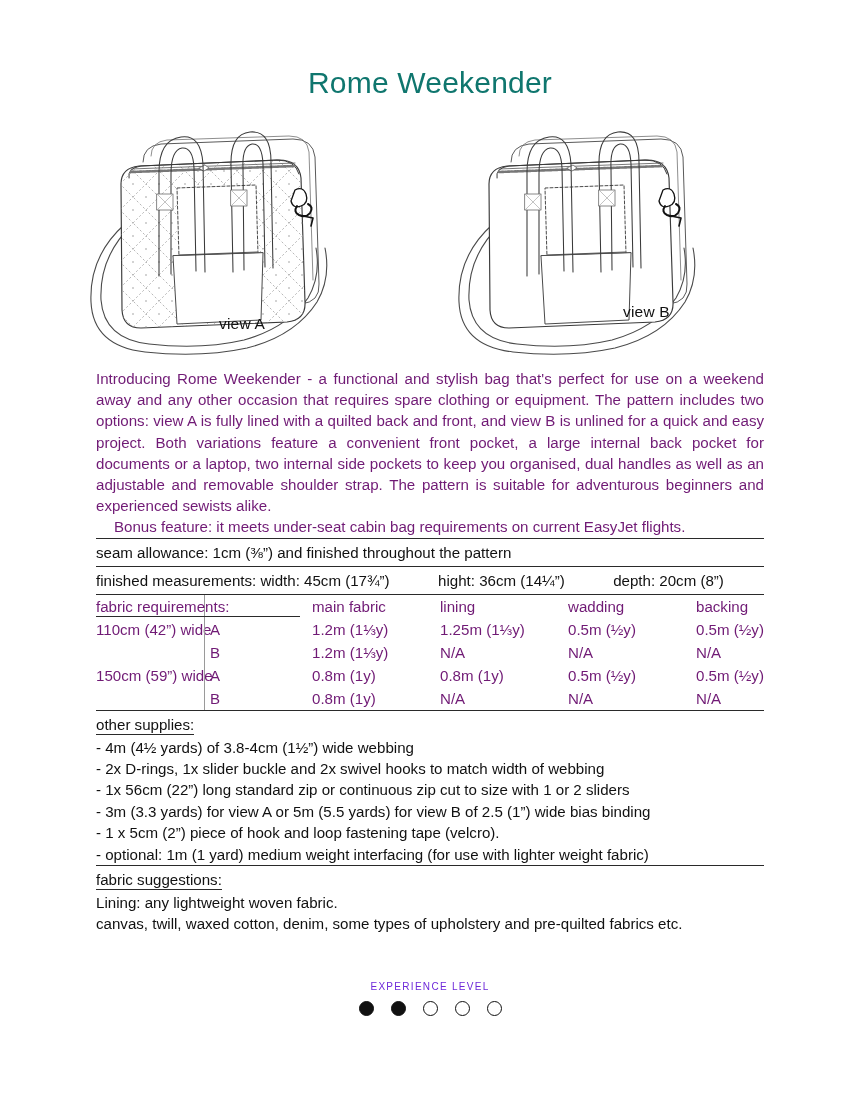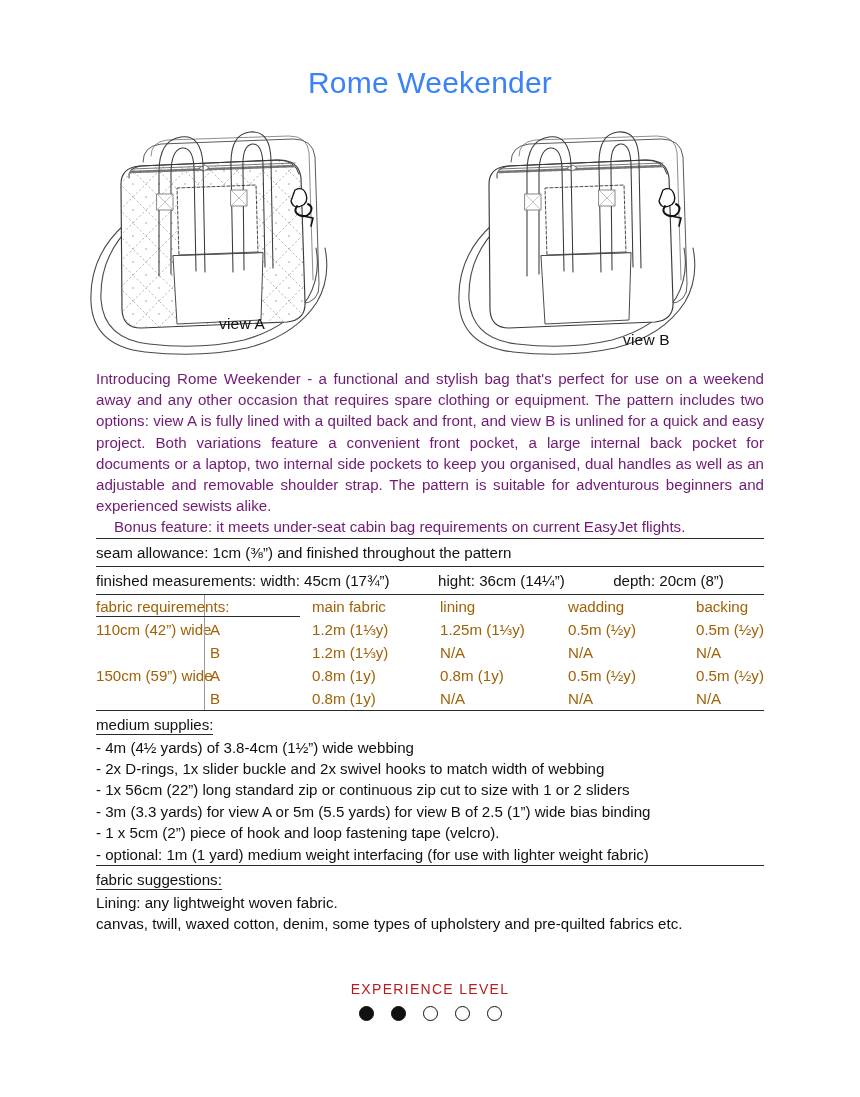--- a/index.html
+++ b/index.html
@@ -23,21 +23,21 @@
   }
 
   
   .title {
     text-align: center;
     font-size: 30px;
     font-weight: 400;
     letter-spacing: 0.2px;
     margin: 0;
     padding-top: 66px;
-    color: #3b82f6;
+    color: #0f766e;
   }
 
   
   .illustrations {
     display: flex;
     justify-content: center;
     align-items: center;
     margin-top: 6px;
     gap: 38px;
   }
@@ -47,21 +47,21 @@
     height: 252px;
   }
   .bag-figure svg { display: block; }
   .view-label {
     position: absolute;
     font-size: 15.5px;
     color: #111;
     letter-spacing: 0.2px;
   }
   .view-label.a { left: 138px; top: 209px; }
-  .view-label.b { left: 174px; top: 225px; }
+  .view-label.b { left: 174px; top: 197px; }
 
   
   .content {
     margin: 0 auto;
     width: 668px;
   }
   .intro {
     font-size: 15.1px;
     line-height: 21.2px;
     text-align: justify;
@@ -92,21 +92,21 @@
     white-space: nowrap;
   }
   .spec-row .gap-1 { display: inline-block; width: 40px; }
   .spec-row .gap-2 { display: inline-block; width: 40px; }
 
   
   .fabric-table {
     position: relative;
     font-size: 15.1px;
     line-height: 19px;
-    color: #a16207;
+    color: #701a75;
   }
   .ftable {
     border-collapse: collapse;
     width: 100%;
     table-layout: fixed;
   }
   .ftable td {
     padding: 2px 0 2px 0;
     vertical-align: top;
     white-space: nowrap;
@@ -153,23 +153,23 @@
     line-height: 21.4px;
     color: #111;
   }
 
   
   .experience {
     margin-top: 46px;
     text-align: center;
   }
   .exp-title {
-    font-size: 14px;
+    font-size: 10px;
     letter-spacing: 1.3px;
-    color: #b91c1c;
+    color: #6d28d9;
     margin-bottom: 9px;
   }
   .dots {
     display: flex;
     justify-content: center;
     gap: 17px;
   }
   .dot {
     width: 15px;
     height: 15px;
@@ -366,21 +366,21 @@
             <td class="col-data">N/A</td>
             <td class="col-data">N/A</td>
           </tr>
         </tbody>
       </table>
     </div>
 
     <hr class="rule">
 
     <div>
-      <div class="section-head">medium supplies:</div>
+      <div class="section-head">other supplies:</div>
       <div class="supply-line">- 4m (4½ yards) of 3.8-4cm (1½”) wide webbing</div>
       <div class="supply-line">- 2x D-rings, 1x slider buckle and 2x swivel hooks to match width of webbing</div>
       <div class="supply-line">- 1x 56cm (22”) long standard zip or continuous zip cut to size with 1 or 2 sliders</div>
       <div class="supply-line">- 3m (3.3 yards) for view A or 5m (5.5 yards) for view B of 2.5 (1”) wide bias binding</div>
       <div class="supply-line">- 1 x 5cm (2”) piece of hook and loop fastening tape (velcro).</div>
       <div class="supply-line">- optional: 1m (1 yard) medium weight interfacing (for use with lighter weight fabric)</div>
     </div>
 
     <hr class="rule">
 

